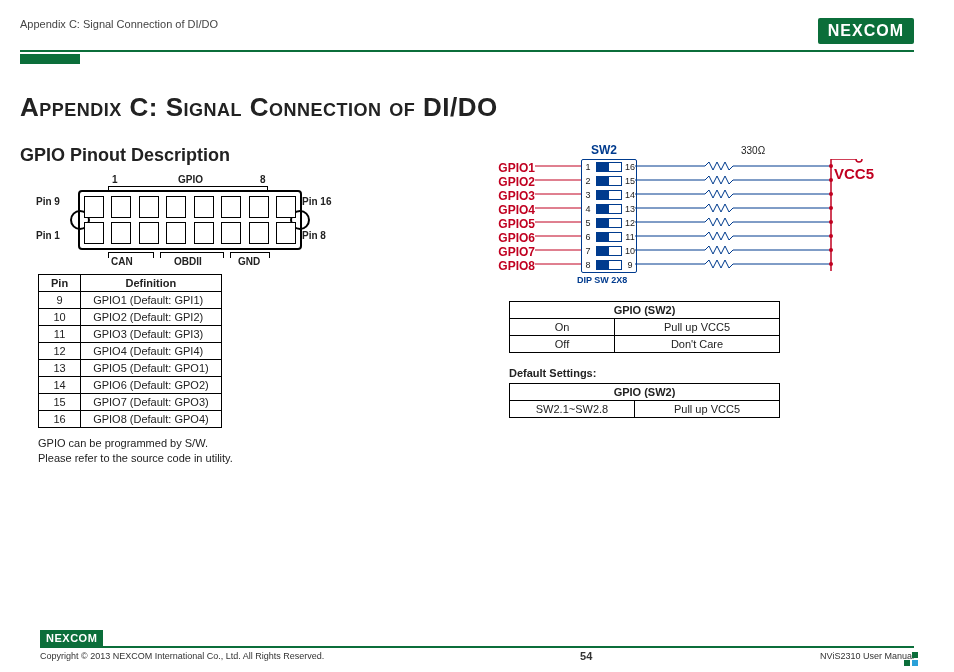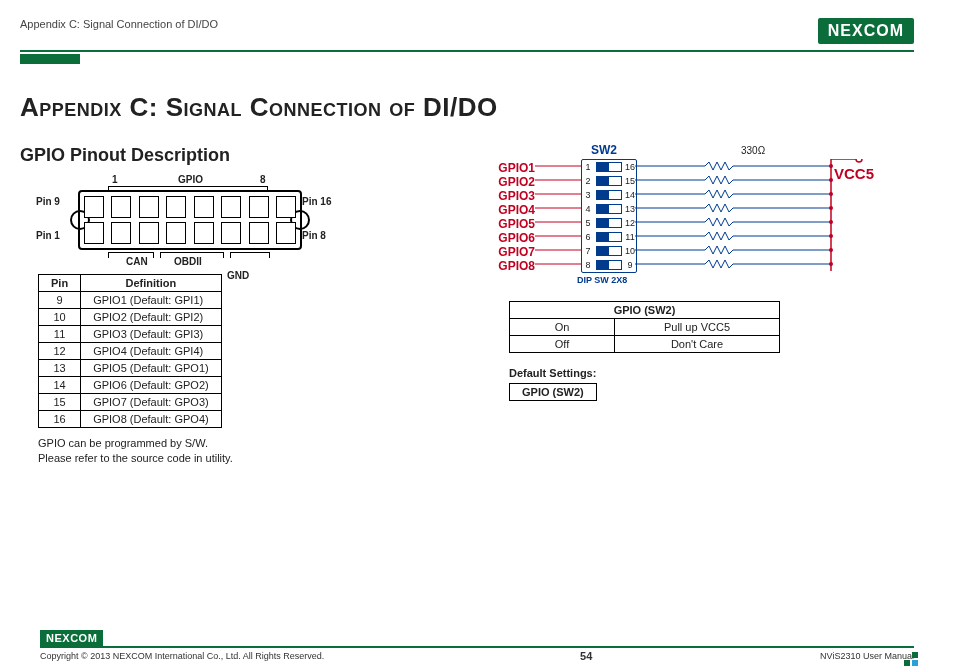--- a/index.html
+++ b/index.html
@@ -190,23 +190,23 @@
             <div class="pin"></div>
               <div class="pin"></div>
               <div class="pin"></div>
               <div class="pin"></div>
           </div>
         </div>
 
         <div class="bracket" style="left:70px;top:76px;width:46px;"></div>
         <div class="bracket" style="left:122px;top:76px;width:64px;"></div>
         <div class="bracket" style="left:192px;top:76px;width:40px;"></div>
-        <span class="lbl" style="left:88px;top:80px;">CAN</span>
+        <span class="lbl" style="left:73px;top:80px;">CAN</span>
         <span class="lbl" style="left:136px;top:80px;">OBDII</span>
-        <span class="lbl" style="left:189px;top:80px;margin-top:14px;">GND</span>
+        <span class="lbl" style="left:200px;top:80px;">GND</span>
       </div>
 
       <table class="pins">
         <tbody>
             <tr>
           <th>Pin</th>
           <th>Definition</th>
         </tr>
         <tr>
               <td>9</td>
@@ -365,20 +365,24 @@
       </tbody>
         </table>
 
       <div class="subhdr">Default Settings:</div>
 
       <table class="def">
         <tbody>
             <tr>
               <th colspan="2">GPIO (SW2)</th>
             </tr>
+        <tr>
+              <td style="width:100px">SW2.1~SW2.8</td>
+              <td style="width:120px">Pull up VCC5</td>
+            </tr>
       </tbody>
         </table>
     </div>
   </div>
 </div>
 
 <div class="footer">
   <span class="footer-logo">NE<span class="x">X</span>COM</span>
   <div class="line"></div>
   <div class="footer-row">

